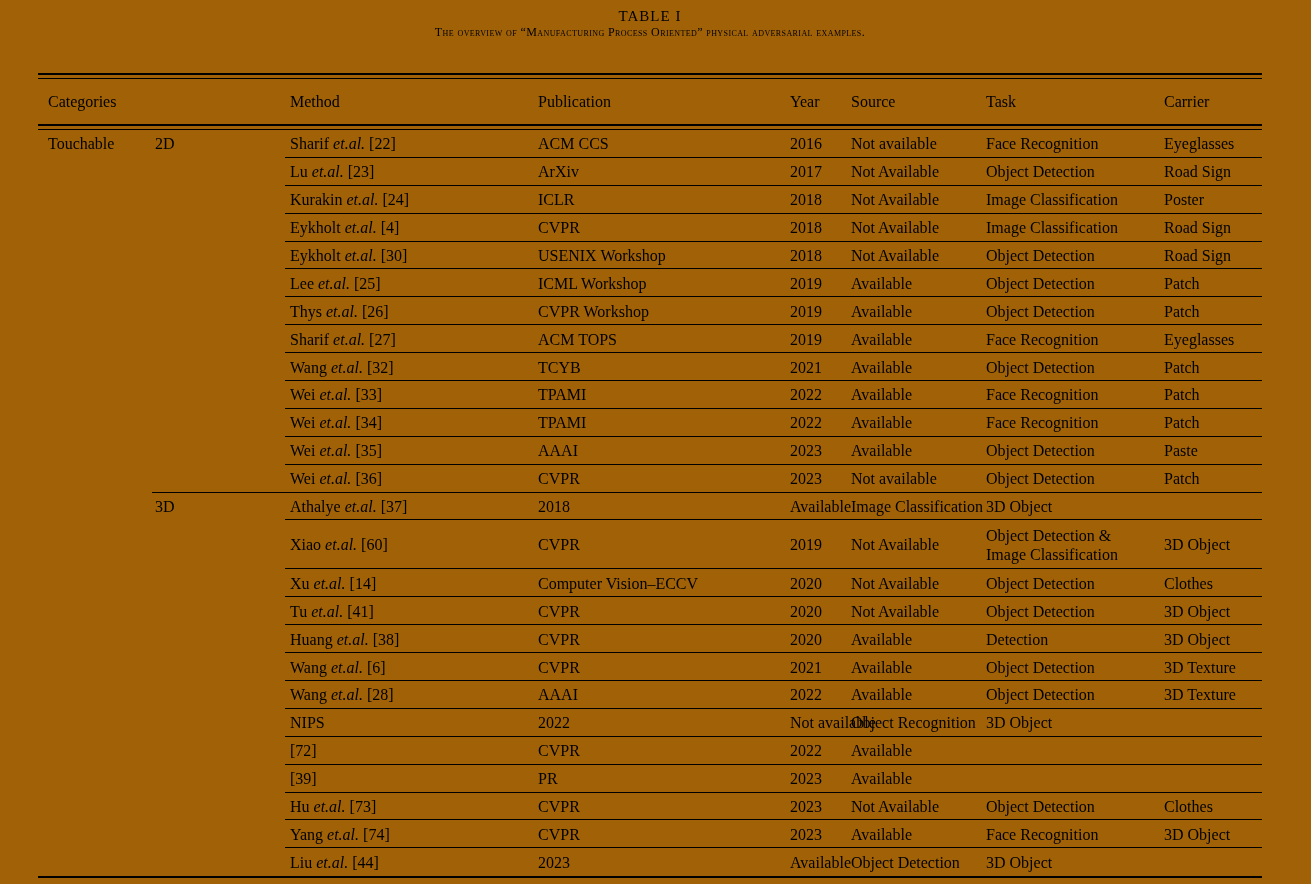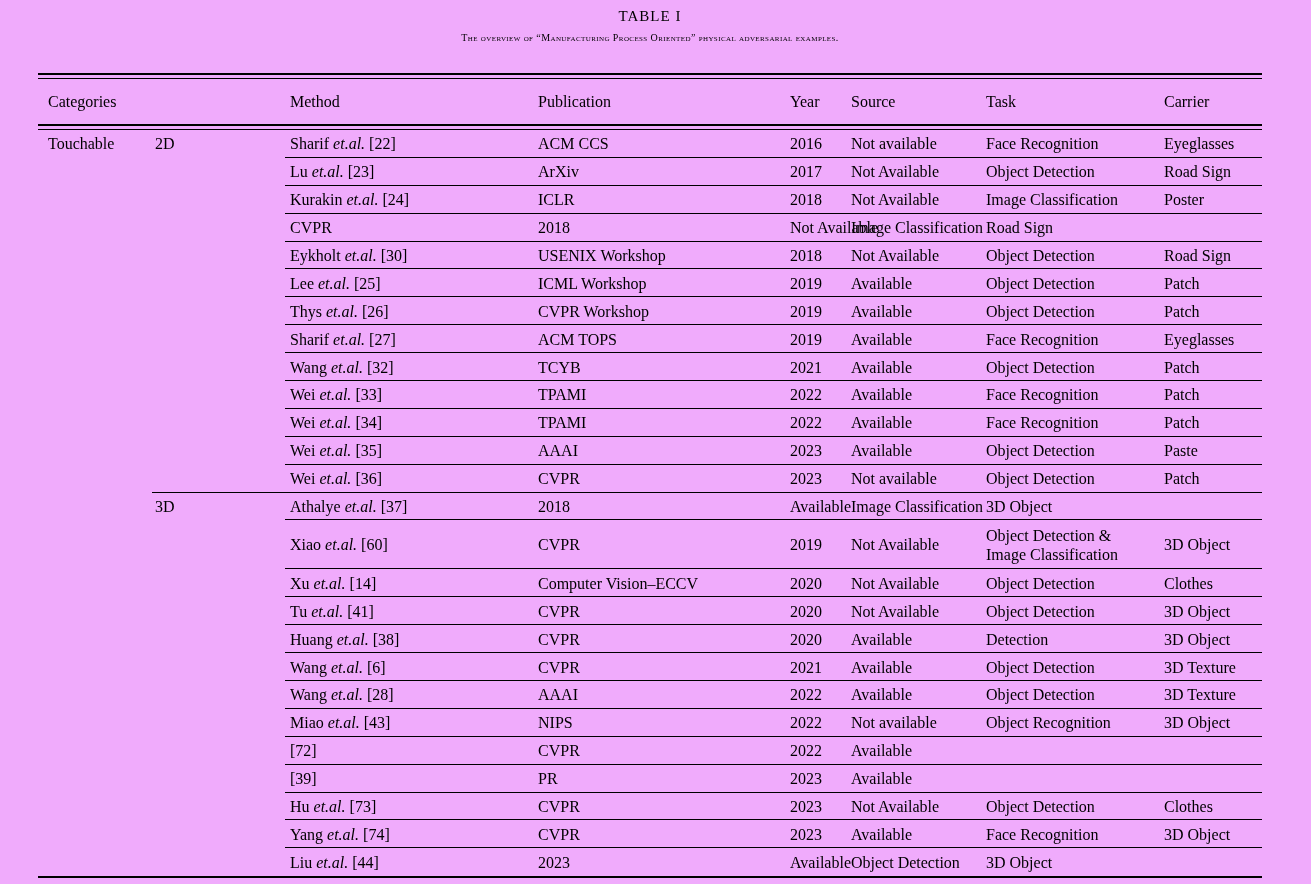--- a/index.html
+++ b/index.html
@@ -1,39 +1,38 @@
 <!DOCTYPE html>
 <html><head>
 <meta charset="utf-8">
 <style>
   html, body { margin: 0; padding: 0; background: #ffffff; }
   #page {
     position: relative;
     width: 1311px;
     height: 884px;
-    background: #f0abfc;
+    background: #a16207;
     color: #000000;
     font-family: "Liberation Serif", serif;
     overflow: hidden;
   }
   #caption {
     position: absolute;
     top: 8px;
     left: 38px;
     width: 1224px;
     text-align: center;
   }
   #table-label {
     font-size: 15px;
     letter-spacing: 1px;
     font-variant: small-caps;
   }
   #table-subtitle {
-    margin-top: 7px;
-    font-size: 10px;
+    font-size: 12px;
     font-variant: small-caps;
     letter-spacing: 0.4px;
     font-family: Liberation Serif, serif;
   }
   #table {
     position: absolute;
     top: 73px;
     left: 38px;
     width: 1224px;
   }
@@ -129,20 +128,21 @@
     <div class="cell c-year">2018</div>
     <div class="cell c-src">Not Available</div>
     <div class="cell c-task">Image Classification</div>
     <div class="cell c-carrier">Poster</div>
     <div class="rowline short"></div>
   </div>
 
   <div class="grid-row row">
     <div class="cell c-cat"></div>
     <div class="cell c-sub"></div>
+    <div class="cell c-method"><span class="m-name">Eykholt</span> <span class="m-etal">et.al.</span> <span class="m-ref">[4]</span></div>
     <div class="cell c-pub">CVPR</div>
     <div class="cell c-year">2018</div>
     <div class="cell c-src">Not Available</div>
     <div class="cell c-task">Image Classification</div>
     <div class="cell c-carrier">Road Sign</div>
     <div class="rowline short"></div>
   </div>
 
   <div class="grid-row row">
     <div class="cell c-cat"></div>
@@ -332,21 +332,20 @@
     <div class="cell c-year">2022</div>
     <div class="cell c-src">Available</div>
     <div class="cell c-task">Object Detection</div>
     <div class="cell c-carrier">3D Texture</div>
     <div class="rowline short"></div>
   </div>
 
   <div class="grid-row row">
     <div class="cell c-cat"></div>
     <div class="cell c-sub"></div>
-    <div class="cell c-method"><span class="m-name">Miao</span> <span class="m-etal">et.al.</span> <span class="m-ref">[43]</span></div>
     <div class="cell c-pub">NIPS</div>
     <div class="cell c-year">2022</div>
     <div class="cell c-src">Not available</div>
     <div class="cell c-task">Object Recognition</div>
     <div class="cell c-carrier">3D Object</div>
     <div class="rowline short"></div>
   </div>
 
   <div class="grid-row row">
     <div class="cell c-cat"></div>

